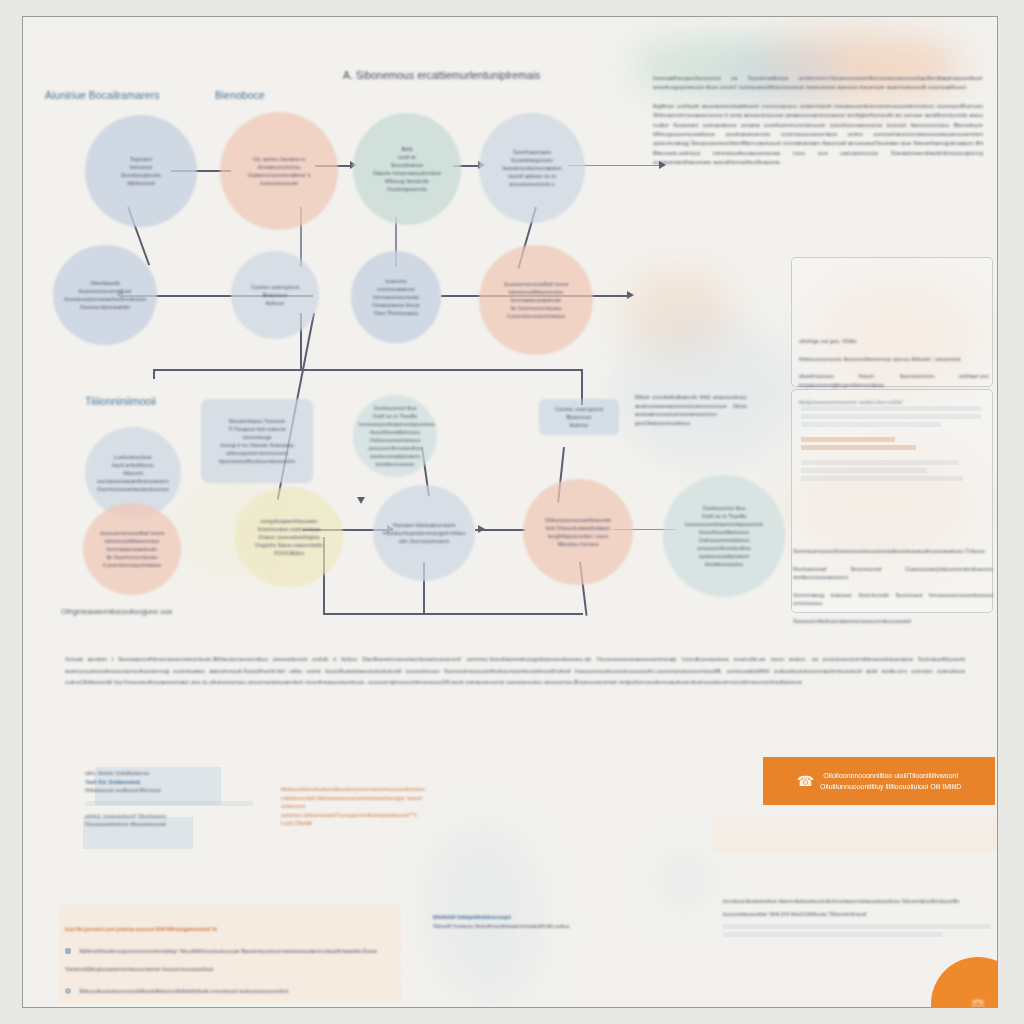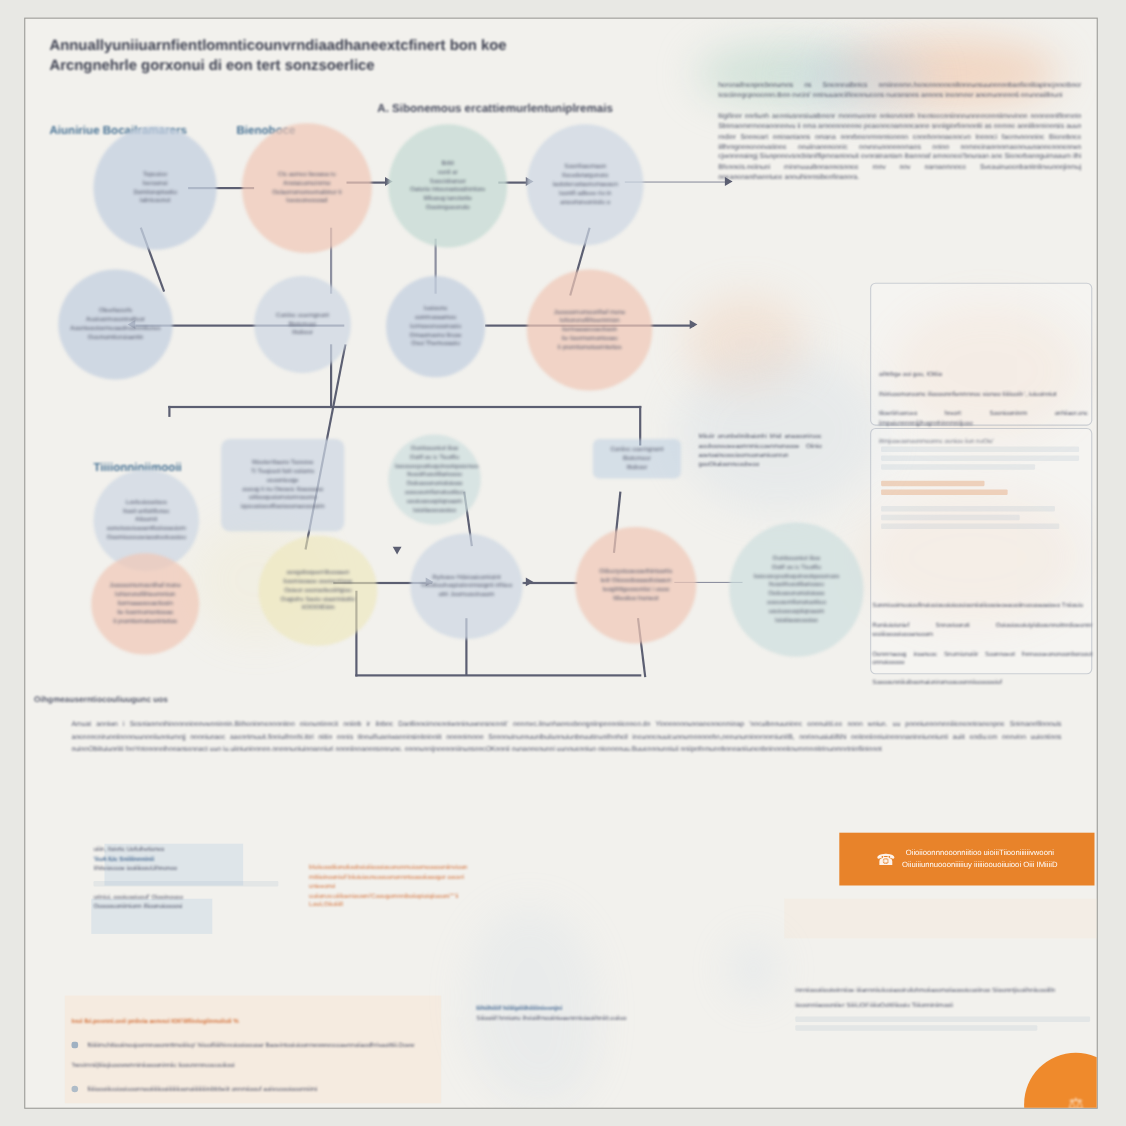--- a/index.html
+++ b/index.html
@@ -19,21 +19,21 @@
   }
 
   
   .hdr{position:absolute;left:22px;top:14px;width:560px;}
   .hdr .t{
     font-size:13.5px;line-height:19px;color:#3f4252;
     filter:blur(0.85px);font-weight:600;
   }
   .section-title{
     position:absolute;font-size:10.5px;color:#4a4e60;
-    filter:blur(0.8px);font-weight:700;margin-top:24px;
+    filter:blur(0.8px);font-weight:400;
   }
 
   
   .diagram{position:absolute;left:0;top:0;width:620px;height:620px;}
   .node{
     position:absolute;border-radius:50%;
     display:flex;align-items:center;justify-content:center;
     text-align:center;
     font-size:5.6px;line-height:8px;
     color:#4d5165;
@@ -132,42 +132,38 @@
   .bullet{
     display:inline-block;width:6px;height:6px;border-radius:2px;
     background:rgba(90,130,170,.55);margin-right:4px;vertical-align:-1px;
   }
 </style>
 </head>
 <body>
 
 <div class="page">
 
-  <div class="hdr">
-    <div class="t">Annuallyuniiuarnfientlomnticounvrndiaadhaneextcfinert bon koe</div>
-    <div class="t">Arcngnehrle gorxonui di eon tert sonzsoerlice</div>
-  </div>
 
   <div class="blob g" style="left:610px;top:22px;width:160px;height:56px;"></div>
   <div class="blob o" style="left:740px;top:18px;width:200px;height:62px;"></div>
   <div class="blob b" style="left:700px;top:30px;width:120px;height:50px;"></div>
   <div class="blob o" style="left:600px;top:250px;width:110px;height:90px;opacity:.5;"></div>
   <div class="blob b" style="left:590px;top:300px;width:190px;height:150px;opacity:.45;"></div>
   <div class="blob o" style="left:790px;top:260px;width:170px;height:120px;opacity:.35;"></div>
   <div class="blob o" style="left:760px;top:430px;width:200px;height:120px;opacity:.30;"></div>
   <div class="blob y" style="left:150px;top:455px;width:120px;height:110px;opacity:.35;"></div>
 
   <div class="diagram">
 
     <div class="section-title" style="left:320px;top:52px;">A. Sibonemous ercattiemurlentuniplremais</div>
 
     <div class="section-title" style="left:22px;top:72px;color:#4a7496;">Aiuniriue Bocailramarers</div>
     <div class="section-title" style="left:192px;top:72px;color:#4a7496;">Bienoboce</div>
     <div class="section-title" style="left:62px;top:378px;color:#4a7496;">Tiiiionniniimooii</div>
-    <div class="section-title" style="left:8px;top:590px;color:#5a5e70;font-size:7.5px;">Oihgmeauserntiocouliuugunc uos</div>
+    <div class="section-title" style="left:38px;top:590px;color:#5a5e70;font-size:7.5px;">Oihgmeauserntiocouliuugunc uos</div>
 
     <div class="ln lnh" style="left:148px;top:153px;width:60px;"></div>
     <div class="ln lnh" style="left:292px;top:148px;width:38px;"></div>
     <div class="arrow r" style="left:327px;top:144px;"></div>
     <div class="ln lnh" style="left:430px;top:148px;width:28px;"></div>
     <div class="arrow r" style="left:455px;top:144px;"></div>
     <div class="ln lnh thin" style="left:545px;top:148px;width:95px;"></div>
     <div class="arrow r" style="left:636px;top:144px;"></div>
 
     <div class="ln lnv thin" style="left:277px;top:190px;height:60px;"></div>

